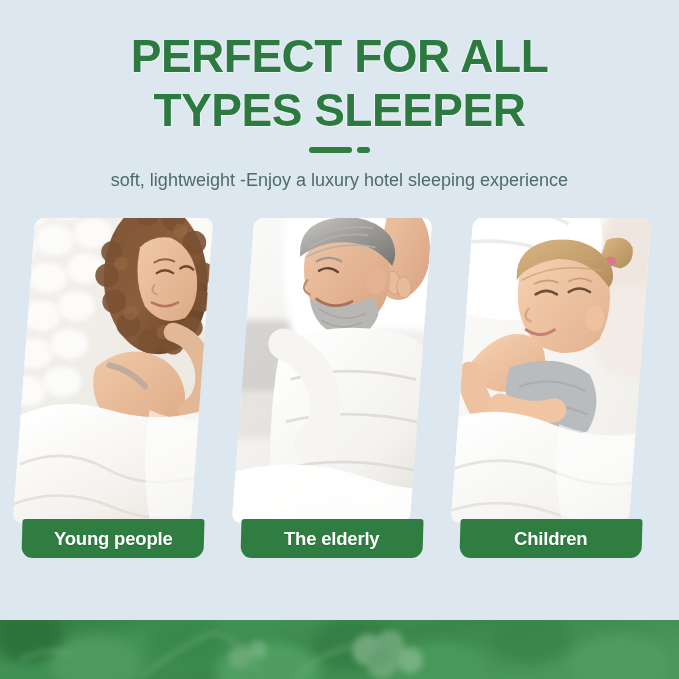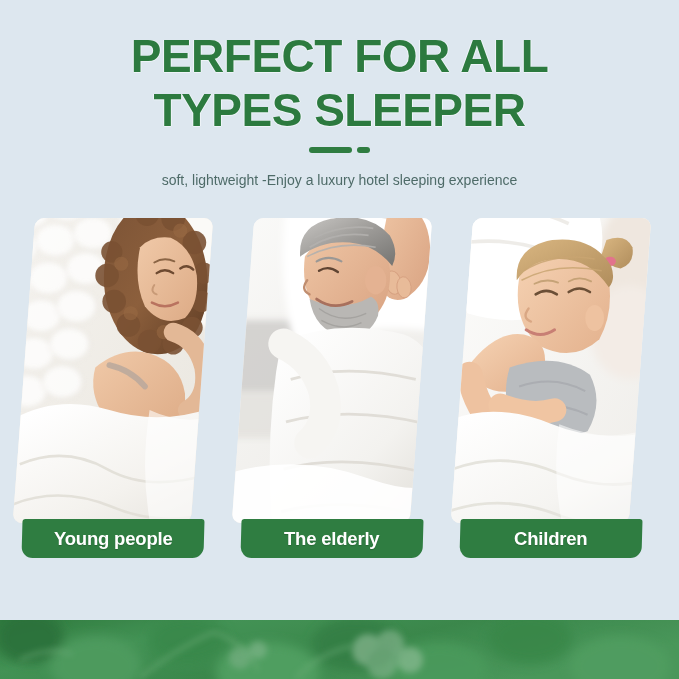--- a/index.html
+++ b/index.html
@@ -64,21 +64,21 @@
   .divider .dash-short {
     display: block;
     width: 13px;
     height: 6px;
     border-radius: 3px;
     background: #2f7d41;
   }
   .subtitle {
     margin: 0;
     padding-top: 16px;
-    font-size: 14px;
+    font-size: 18px;
     line-height: 22px;
     color: #4e6b68;
     font-family: "Liberation Sans", sans-serif;
   }
 
   
   .cards {
     position: absolute;
     top: 218px;
     left: 0;

